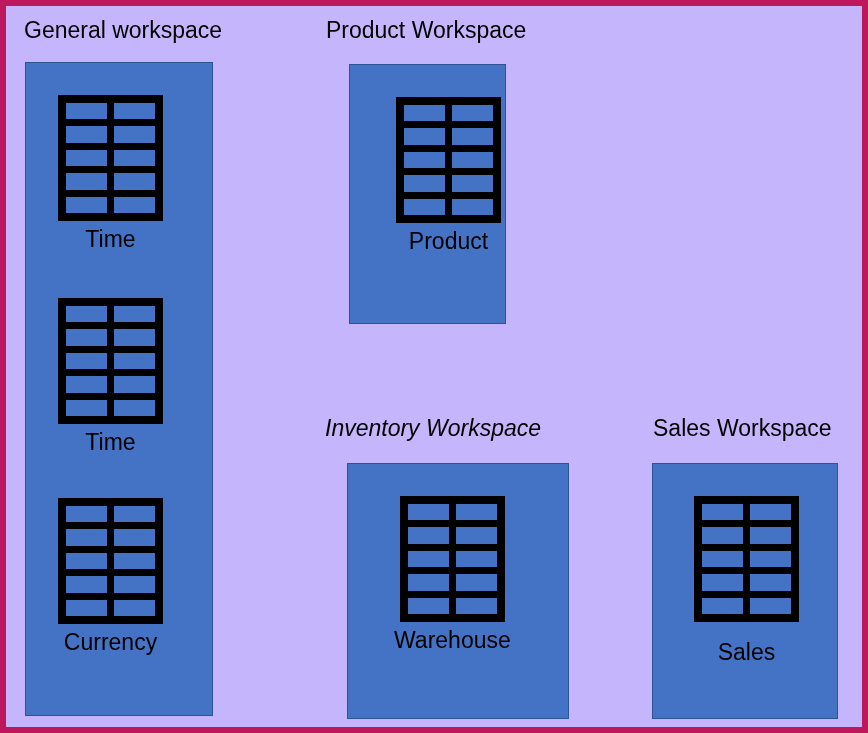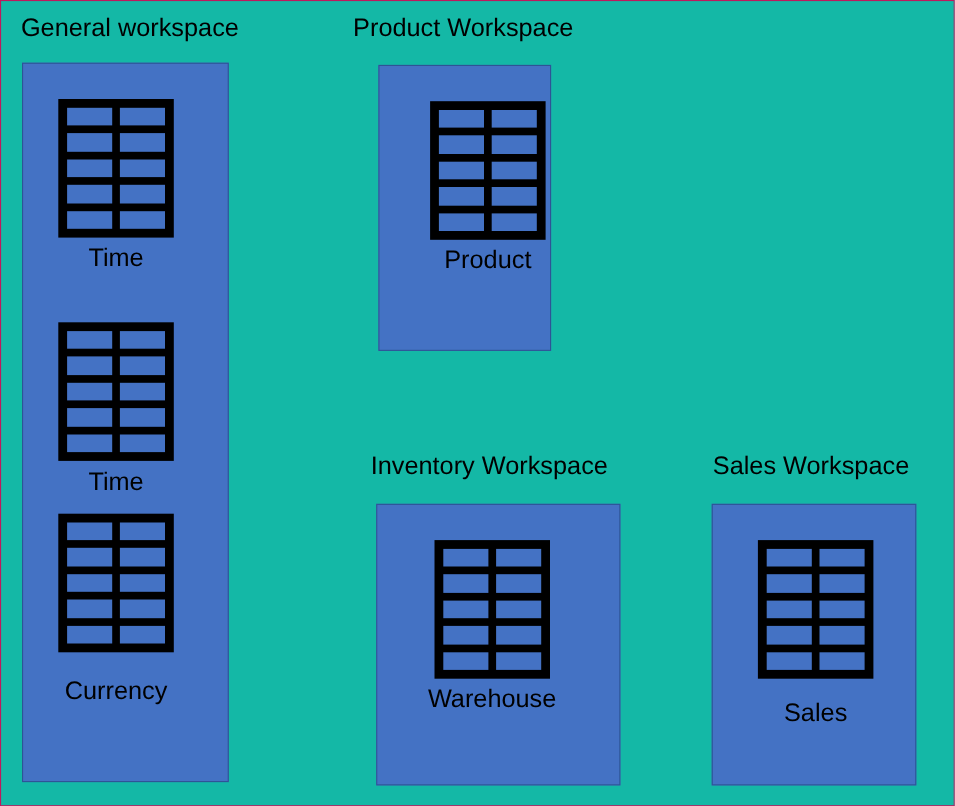--- a/index.html
+++ b/index.html
@@ -8,22 +8,22 @@
     padding: 0;
     background: #ffffff;
   }
   body {
     font-family: "Liberation Sans", sans-serif;
   }
   #canvas {
     position: relative;
     width: 868px;
     height: 733px;
-    background: #14b8a6;
-    border: 1px solid #be185d;
+    background: #c4b5fd;
+    border: 6px solid #be185d;
     box-sizing: border-box;
     overflow: hidden;
   }
 
   
   .ws-title {
     position: absolute;
     font-size: 23px;
     line-height: 28px;
     color: #000000;
@@ -105,21 +105,21 @@
         <div class="cell"></div>
         <div class="cell"></div>
         <div class="cell"></div>
         <div class="cell"></div>
         <div class="cell"></div>
         <div class="cell"></div>
       </div>
       <div class="entity-label">Time</div>
     </div>
 
-    <div class="entity" style="left:32px; top:409px;gap:16px;">
+    <div class="entity" style="left:32px; top:435px;">
       <div class="table-icon">
         <div class="cell"></div>
         <div class="cell"></div>
         <div class="cell"></div>
         <div class="cell"></div>
         <div class="cell"></div>
         <div class="cell"></div>
         <div class="cell"></div>
         <div class="cell"></div>
         <div class="cell"></div>
@@ -143,21 +143,21 @@
         <div class="cell"></div>
         <div class="cell"></div>
         <div class="cell"></div>
         <div class="cell"></div>
         <div class="cell"></div>
       </div>
       <div class="entity-label">Product</div>
     </div>
   </div>
 
-  <div class="ws-title" style="left:336px; top:408px;">Inventory Workspace</div>
+  <div class="ws-title" style="left:319px; top:408px;font-style:italic;">Inventory Workspace</div>
 
   <div class="ws-panel" style="left:341px; top:457px; width:222px; height:256px;">
 
     <div class="entity" style="left:46px; top:32px;">
       <div class="table-icon">
         <div class="cell"></div>
         <div class="cell"></div>
         <div class="cell"></div>
         <div class="cell"></div>
         <div class="cell"></div>

